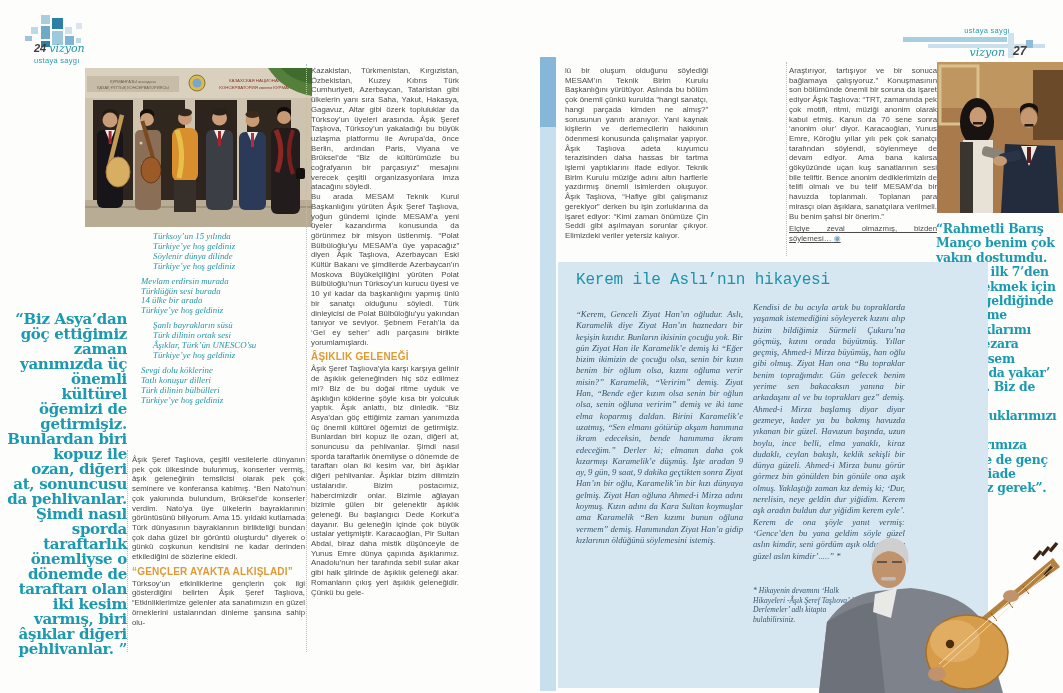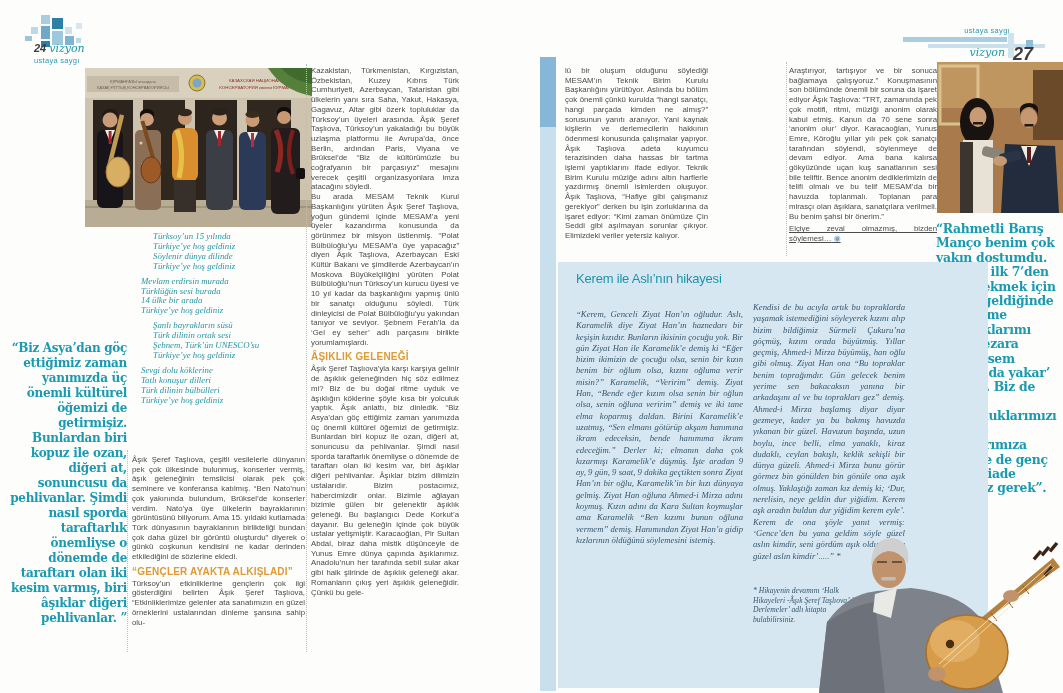--- a/index.html
+++ b/index.html
@@ -23,38 +23,38 @@
   .closing{margin-top:3px !important;text-decoration:underline;}
   .endmark{color:#7aa3c0;font-size:8px;}
   .vrule{width:0;border-left:1px dotted #a9c5d5;}
   
   .poem{left:141px;top:232px;width:175px;color:#2796a6;font-family:"Liberation Serif",serif;
         font-style:italic;font-size:8.8px;line-height:9.9px;}
   .stanza{margin-bottom:5px;}
   .s-ind{padding-left:12px;}
   
   .pullquote{font-family:"DejaVu Serif",serif;font-weight:bold;color:#1a9ab0;}
-  .lquote{left:6px;top:341px;width:121px;text-align:right;font-size:12px;line-height:15px;letter-spacing:-.3px;}
+  .lquote{left:6px;top:312px;width:121px;text-align:right;font-size:15px;line-height:15px;letter-spacing:-.3px;}
   .rquote{left:936px;top:222px;width:126px;text-align:left;font-size:12.4px;line-height:14.4px;letter-spacing:-.3px;}
   
   .rp-section{left:895px;top:26px;width:115px;text-align:right;font-size:7.5px;color:#2a9ab0;letter-spacing:.3px;}
   .bar1{left:903px;top:37px;width:104px;height:5px;background:#a9cde1;}
   .bar2{left:928px;top:43.5px;width:117px;height:4px;background:#c9dfec;}
   .bar-v{left:1008px;top:33px;width:6px;height:25px;background:#cfe3ef;}
   .bar-sq{left:1026px;top:40px;width:7px;height:8px;background:#8fbcd8;}
   .rp-brand{left:930px;top:46px;width:75px;text-align:right;color:#1d97ab;font-style:italic;
             font-family:"DejaVu Serif",serif;font-size:11px;}
-  .rp-num{left:1013px;top:44px;font-weight:bold;font-size:18px;color:#3c3c3c;font-style:italic;}
+  .rp-num{left:1013px;top:44px;font-weight:bold;font-size:12px;color:#3c3c3c;font-style:italic;}
   
   .stripe{left:540px;top:57px;width:16px;height:634px;background:#c8dfee;}
   .stripe-top{left:540px;top:57px;width:16px;height:70px;background:#86b7d8;}
   
   .storybox{left:558px;top:262px;width:430px;height:426px;background:#d7e7f2;}
-  .story-title{left:576px;top:271px;width:400px;font-family:Liberation Sans, sans-serif;
-               font-size:13px;color:#1d93a8;letter-spacing:-.2px;}
+  .story-title{left:576px;top:271px;width:400px;font-family:Liberation Mono, monospace;
+               font-size:16px;color:#1d93a8;letter-spacing:-.2px;}
   .storycol p{margin:0 0 4px 0;font-family:"Liberation Serif",serif;font-size:8.7px;line-height:11.3px;
               color:#35576d;text-align:justify;}
   .scol1{left:576px;top:309px;width:167px;height:370px;overflow:hidden;}
   .scol2{left:753px;top:302px;width:152px;height:276px;overflow:hidden;}
   .ital p, p.ital{font-style:italic;}
   .footnote{left:753px;top:586px;width:114px;font-family:"Liberation Serif",serif;font-style:italic;
             font-size:7.6px;line-height:9.6px;color:#35576d;}
   
   .photo1{left:85px;top:68px;}
   .photo2{left:937px;top:62px;}
@@ -169,21 +169,21 @@
     </div>
     <div class="stanza">
       <div>Mevlam erdirsin murada</div>
       <div>Türklüğün sesi burada</div>
       <div>14 ülke bir arada</div>
       <div>Türkiye’ye hoş geldiniz</div>
     </div>
     <div class="stanza s-ind">
       <div>Şanlı bayrakların süsü</div>
       <div>Türk dilinin ortak sesi</div>
-      <div>Şebnem, Türk’ün UNESCO’su</div>
+      <div>Âşıklar, Türk’ün UNESCO’su</div>
       <div>Türkiye’ye hoş geldiniz</div>
     </div>
     <div class="stanza">
       <div>Sevgi dolu köklerine</div>
       <div>Tatlı konuşur dilleri</div>
       <div>Türk dilinin bülbülleri</div>
       <div>Türkiye’ye hoş geldiniz</div>
     </div>
   </div>
 

